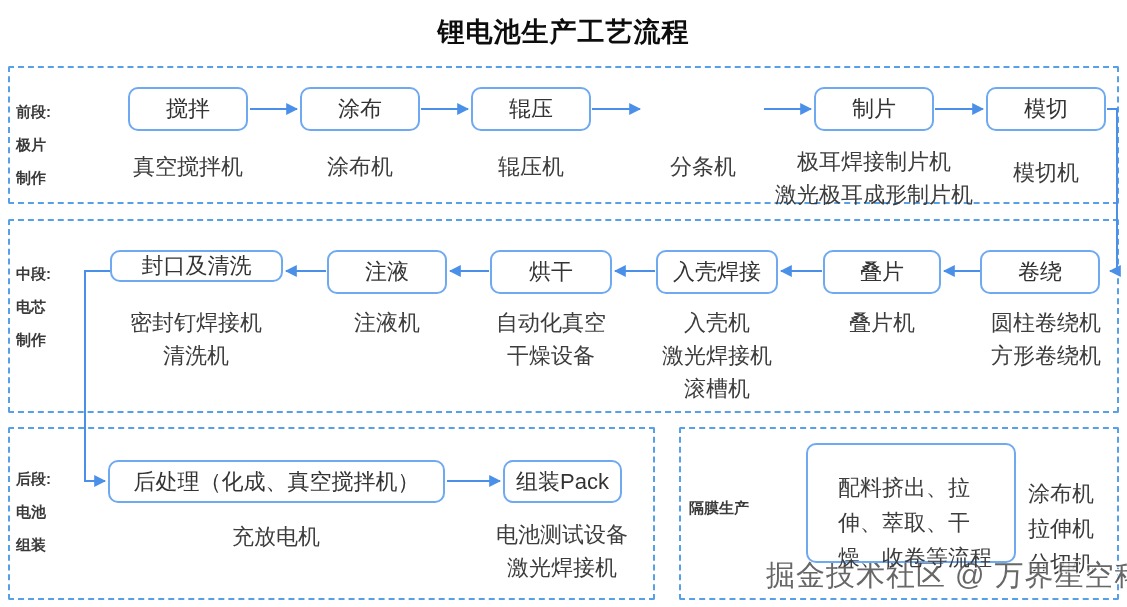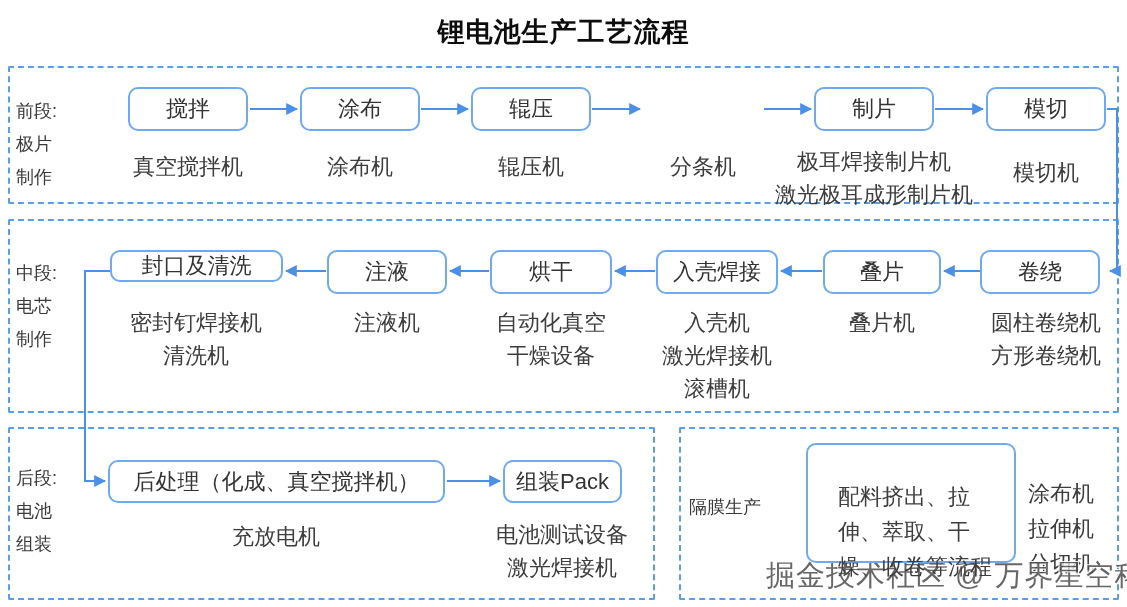--- a/index.html
+++ b/index.html
@@ -1,27 +1,27 @@
 <!DOCTYPE html>
 <html><head>
 <meta charset="utf-8">
 <style>
   html,body{margin:0;padding:0;background:#ffffff;}
   body{font-family:"Liberation Sans","DejaVu Sans",sans-serif;}
   #canvas{position:relative;width:1127px;height:607px;background:#ffffff;overflow:hidden;}
   .title{position:absolute;left:0;top:14px;width:100%;text-align:center;
          font-size:27px;font-weight:bold;color:#0d0d0d;letter-spacing:1px;}
   .section{position:absolute;border:2px dashed #57a0e8;border-radius:2px;box-sizing:border-box;}
-  .sec-label{position:absolute;font-size:18px;color:#3a3a3a;line-height:33px;white-space:nowrap;}
+  .sec-label{position:absolute;font-size:15px;color:#3a3a3a;line-height:33px;white-space:nowrap;font-weight:bold;}
   .box{position:absolute;background:#ffffff;border:2px solid #6fa9f0;border-radius:10px;
        box-sizing:border-box;display:flex;align-items:center;justify-content:center;
        font-size:22px;color:#333333;white-space:nowrap;z-index:2;}
   .mlabel{position:absolute;font-size:22px;color:#3d3d3d;text-align:center;
           transform:translateX(-50%);white-space:nowrap;line-height:33px;}
-  .sep-box-text{padding:34px 0 0 30px;font-size:22px;color:#3d3d3d;line-height:35px;
+  .sep-box-text{padding:25px 0 0 30px;font-size:22px;color:#3d3d3d;line-height:35px;
                 display:block;align-items:flex-start;justify-content:flex-start;
                 white-space:normal;text-align:left;}
   .sep-machines{position:absolute;font-size:22px;color:#3d3d3d;line-height:35px;white-space:nowrap;}
   .watermark{position:absolute;left:766px;top:556px;font-size:29px;color:#4d4d4d;opacity:.85;
              white-space:nowrap;letter-spacing:1px;
              text-shadow:-1px -1px 0 #fff,1px -1px 0 #fff,-1px 1px 0 #fff,1px 1px 0 #fff;}
   svg.flow{position:absolute;left:0;top:0;z-index:1;pointer-events:none;}
 </style>
 </head>
 <body>

